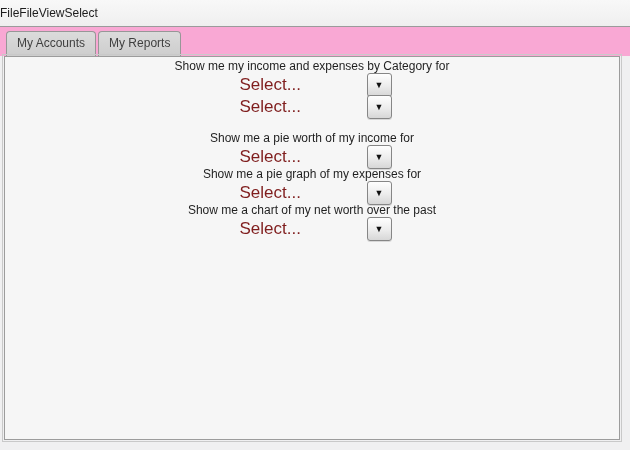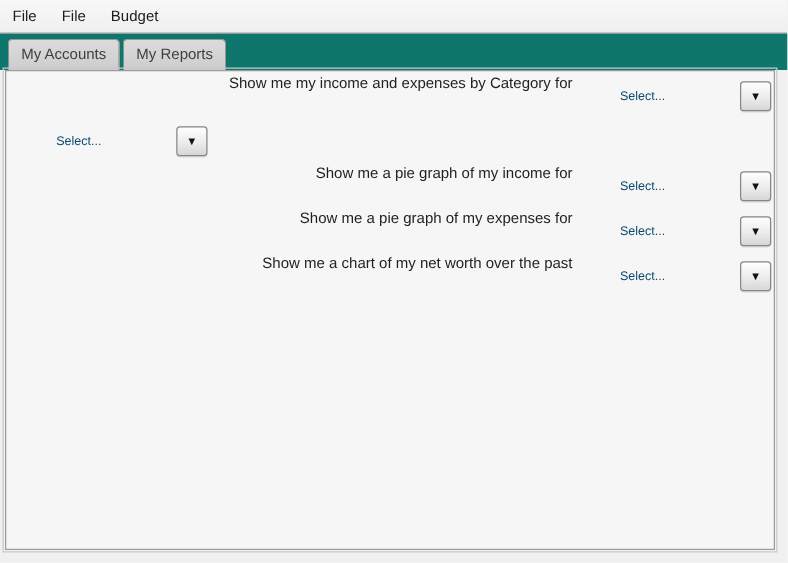--- a/index.html
+++ b/index.html
@@ -14,32 +14,32 @@
   
   .menubar {
     position: absolute; top: 0; left: 0;
     width: 630px; height: 26px;
     background: linear-gradient(#f8f8f8, #efefef);
     border-bottom: 1px solid #9b9b9b;
     display: flex;
     box-sizing: content-box;
   }
   .menu-item {
-    padding: 0 10px;
+    padding: 0 0;
     line-height: 26px;
     font-size: 12px;
     color: #1c1c1c;
     cursor: default;
   }
 
   
   .tabstrip {
     position: absolute; top: 27px; left: 0;
     width: 630px; height: 29px;
-    background: #0f766e;
+    background: #f9a8d4;
   }
   .tabs {
     position: absolute; left: 6px; bottom: 0;
     display: flex; align-items: flex-end;
   }
   .tab {
     box-sizing: border-box;
     height: 25px;
     padding: 0 10px;
     line-height: 23px;
@@ -72,44 +72,45 @@
     background: #f6f6f6;
     border: 1px solid #9c9c9c;
     outline: 1px solid #c9c9c9;
     outline-offset: 1px;
     padding: 2px 2px 0 4px;
     z-index: 1;
   }
 
   .report-row {
     display: flex;
+    align-items: center;
     height: 36px;
+    flex-direction: column;
   }
   .row-label {
     flex: 1;
     text-align: right;
     font-size: 12px;
     color: #1f1f1f;
     padding-right: 2px;
     white-space: nowrap;
   }
   .combo {
     width: 157px;
     box-sizing: border-box;
     display: flex;
     align-items: center;
     justify-content: space-between;
     padding-left: 5px;
     cursor: default;
   }
   .combo-value {
-    font-size: 10px;
-    color: #0c4a6e;
+    font-size: 17px;
+    color: #7f1d1d;
     white-space: nowrap;
-    margin-left: 31px;
   }
   .combo-btn {
     width: 25px; height: 24px;
     box-sizing: border-box;
     border: 1px solid #868686;
     border-radius: 3px;
     background: linear-gradient(#fefefe 0%, #ececec 55%, #d7d7d7 100%);
     box-shadow: 0 1px 0 rgba(0,0,0,0.12);
     display: flex;
     align-items: center;
@@ -122,21 +123,22 @@
     line-height: 1;
     color: #111;
   }
 </style>
 </head>
 <body>
 
 <div class="menubar">
   <span class="menu-item">File</span>
   <span class="menu-item">File</span>
-  <span class="menu-item">Budget</span>
+  <span class="menu-item">View</span>
+  <span class="menu-item">Select</span>
 </div>
 
 <div class="tabstrip">
   <div class="tabs">
     <div class="tab">My Accounts</div>
     <div class="tab">My Reports</div>
   </div>
 </div>
 
 <div class="panel">
@@ -154,21 +156,21 @@
   <div class="report-row">
     <div class="combo">
       <span class="combo-value">Select...</span>
       <button class="combo-btn">
         <span class="combo-arrow">▼</span>
       </button>
     </div>
   </div>
 
   <div class="report-row">
-    <span class="row-label">Show me a pie graph of my income for</span>
+    <span class="row-label">Show me a pie worth of my income for</span>
     <div class="combo">
       <span class="combo-value">Select...</span>
       <button class="combo-btn">
         <span class="combo-arrow">▼</span>
       </button>
     </div>
   </div>
 
   <div class="report-row">
     <span class="row-label">Show me a pie graph of my expenses for</span>

